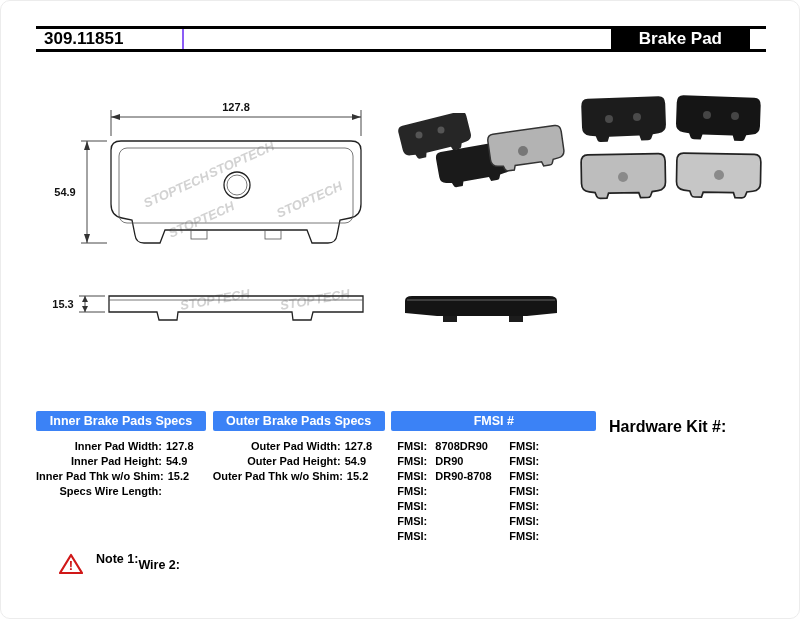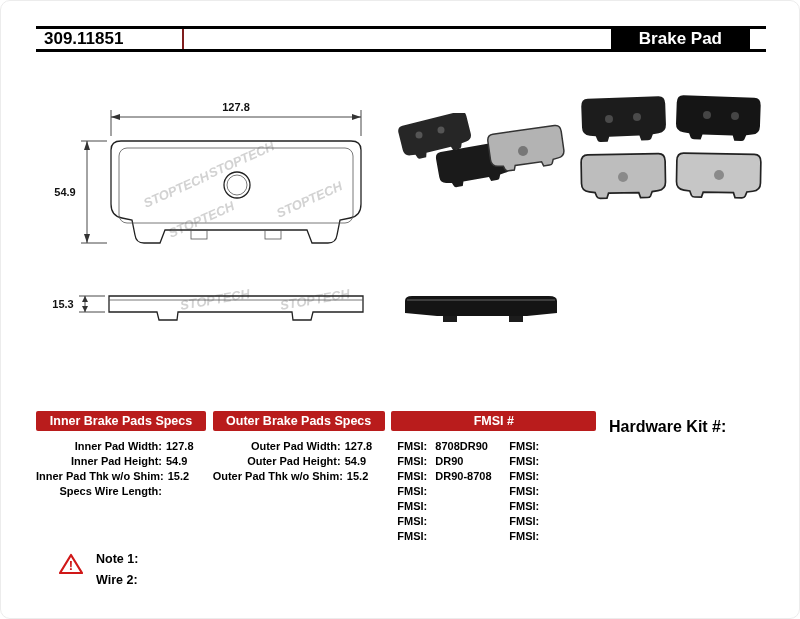--- a/index.html
+++ b/index.html
@@ -11,21 +11,21 @@
   }
 
   
   .header-band {
     position:absolute; left:35px; top:25px; width:730px; height:26px;
     border-top:3px solid #000; border-bottom:3px solid #000;
     display:flex; align-items:stretch;
   }
   .part-number {
     display:flex; align-items:center; padding:0 12px 0 8px;
-    border-right:2px solid #7f1d1d; font-weight:bold; font-size:17px; color:#000;
+    border-right:2px solid #8b5cf6; font-weight:bold; font-size:17px; color:#000;
     min-width:148px;
   }
   .band-spacer { flex:1; }
   .product-badge {
     display:flex; align-items:center; padding:0 28px; margin-right:16px;
     background:#000; color:#fff; font-weight:bold; font-size:17px;
   }
 
   
   .abs { position:absolute; }
@@ -36,37 +36,37 @@
   svg .dimln { stroke:#333; stroke-width:0.9; fill:none; }
 
   
   .tables { position:absolute; left:35px; top:410px; width:733px; display:flex; justify-content:space-between; }
   .spec-col  { }
   .col-inner { width:170px; }
   .col-outer { width:172px; }
   .col-fmsi  { width:205px; }
   .col-rel   { width:166px; }
   .table-header {
-    background:#b91c1c; color:#fff; font-weight:bold; font-size:12.5px;
+    background:#3b82f6; color:#fff; font-weight:bold; font-size:12.5px;
     height:20px; line-height:20px; text-align:center; border-radius:2px;
   }
   .table-body { margin-top:8px; }
   .spec-row { display:grid; grid-template-columns:1fr 40px; column-gap:4px; line-height:15px; }
   .spec-label { text-align:right; font-weight:bold; font-size:11px; white-space:nowrap; }
   .spec-value { text-align:left;  font-weight:bold; font-size:11px; white-space:nowrap; }
   .fmsi-row { display:grid; grid-template-columns:34px 70px 34px 1fr; column-gap:4px; line-height:15px; padding-left:6px; }
   .fmsi-label, .fmsi-value { font-weight:bold; font-size:11px; white-space:nowrap; }
   .rel-row { display:grid; grid-template-columns:auto 1fr; column-gap:4px; line-height:15px; padding-left:6px; }
   .rel-label { font-weight:bold; font-size:16px; white-space:nowrap; }
   .rel-value { font-weight:bold; font-size:11px; }
 
   
   .notes { position:absolute; left:58px; top:551px; display:flex; align-items:flex-start; }
   .warn { width:24px; height:22px; margin-top:1px; }
-  .note-lines { margin-left:13px; display:flex; flex-direction:column; }
+  .note-lines { margin-left:13px; display:flex; flex-direction:row; }
   .note-line { font-weight:bold; font-size:12.5px; line-height:15px; }
   .note-line + .note-line { margin-top:6px; }
 </style>
 </head>
 <body>
 
 <div class="page">
 
   <div class="header-band">
     <div class="part-number">309.11851</div>

